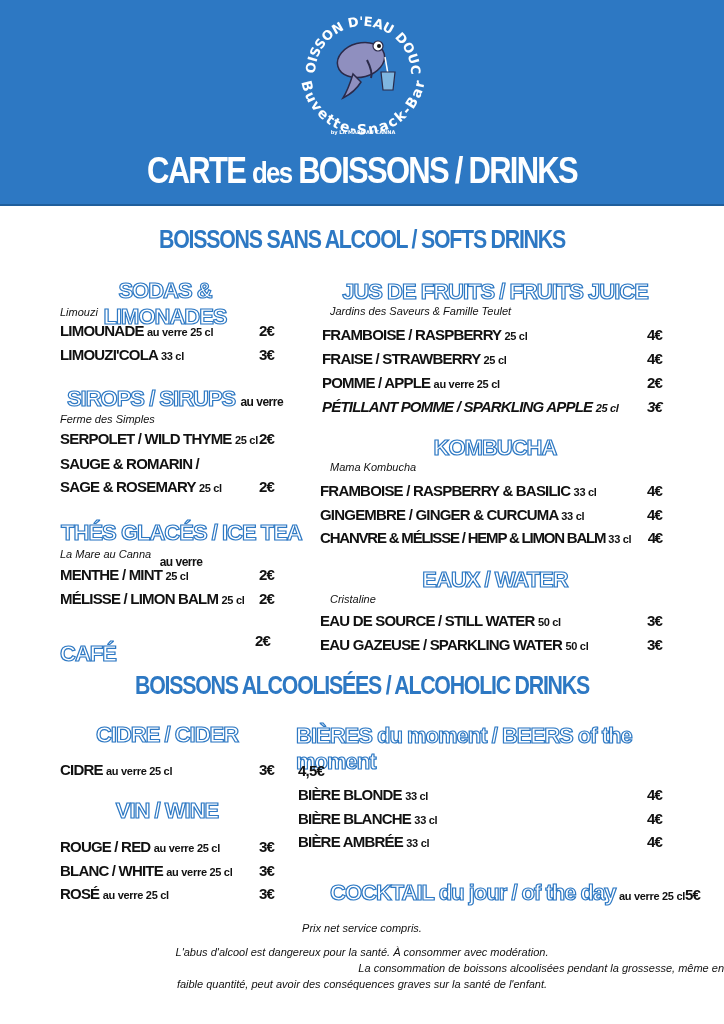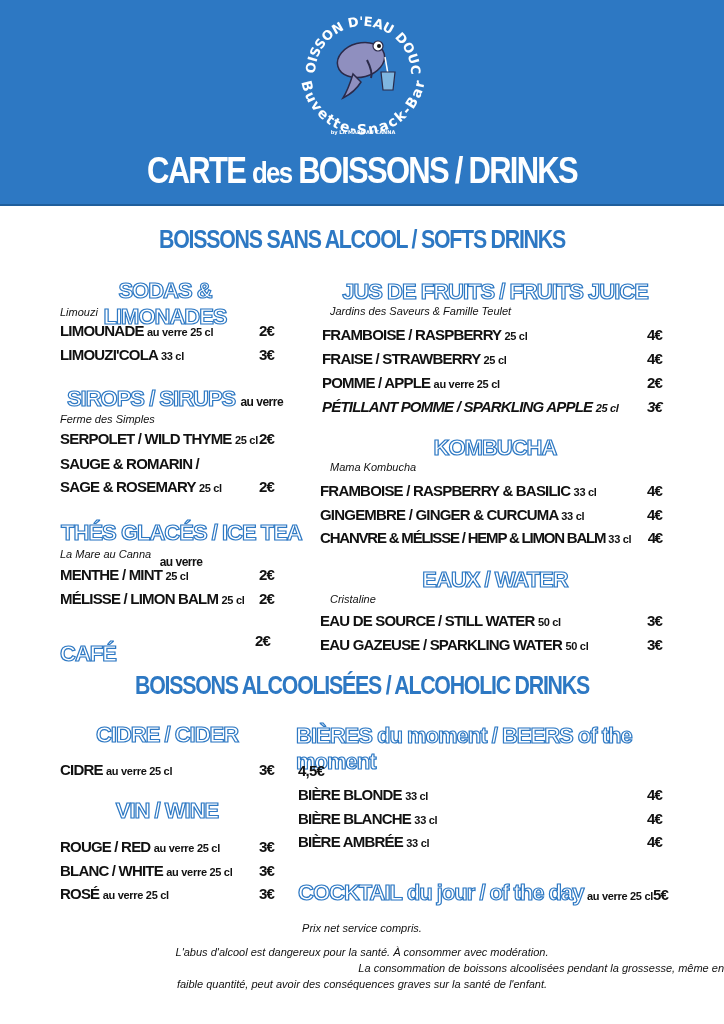--- a/index.html
+++ b/index.html
@@ -209,21 +209,21 @@
   <span><span class="name">BIÈRE BLANCHE</span> <span class="note">33 cl</span></span>
   <span class="price">4€</span>
 </div>
 <div class="item" style="left:298px; width:364px; top:833px;">
   <span><span class="name">BIÈRE AMBRÉE</span> <span class="note">33 cl</span></span>
   <span class="price">4€</span>
 </div>
 
 <div class="item" style="left:298px; width:364px; top:880px; align-items:baseline;">
   <span>
-    <span class="cat-title" style="position:static; font-size:22px;">COCKTAIL du jour / of the day</span>
+    <span class="cat-title" style="position:static; font-size:22px;margin-left:32px;">COCKTAIL du jour / of the day</span>
     <span class="note">au verre 25 cl</span>
   </span>
   <span class="price">5€</span>
 </div>
 
 <div class="footer" style="top:921px;">Prix net service compris.</div>
 <div class="footer" style="top:945px;">L'abus d'alcool est dangereux pour la santé. À consommer avec modération.</div>
 <div class="footer" style="top:961px;text-align:right;">La consommation de boissons alcoolisées pendant la grossesse, même en</div>
 <div class="footer" style="top:977px;">faible quantité, peut avoir des conséquences graves sur la santé de l'enfant.</div>
 

